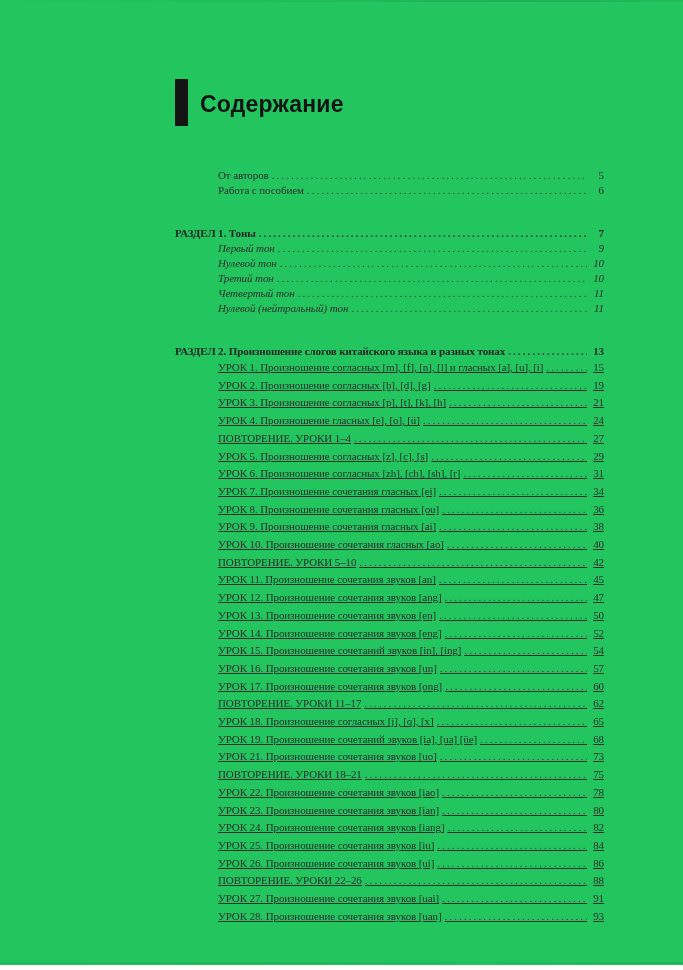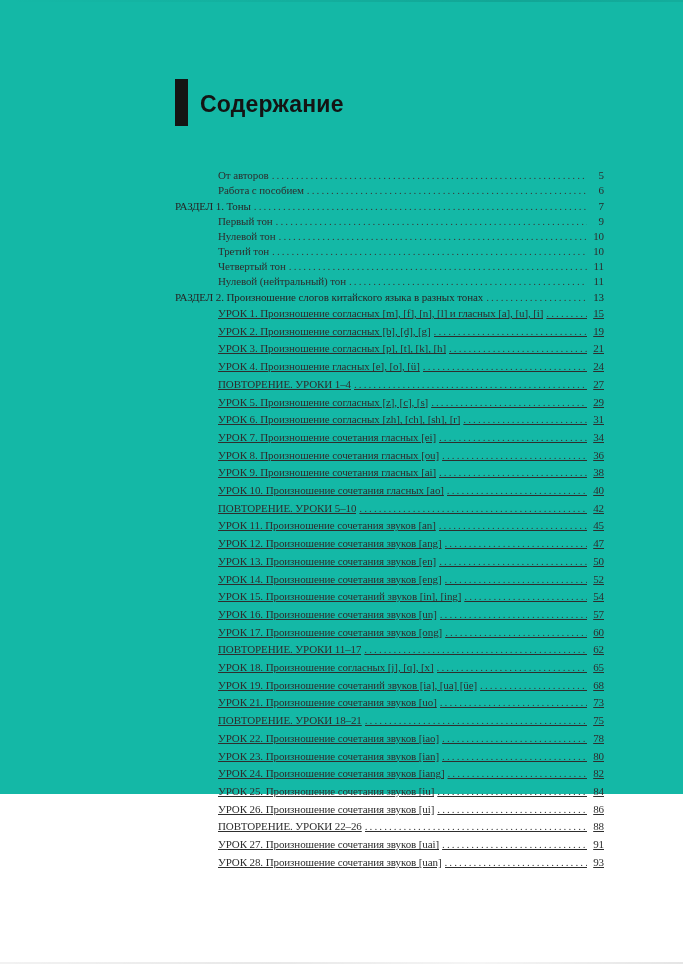--- a/index.html
+++ b/index.html
@@ -6,22 +6,22 @@
     margin: 0;
     padding: 0;
     width: 683px;
     height: 970px;
     background: #ffffff;
     overflow: hidden;
   }
   .page {
     position: relative;
     width: 683px;
-    height: 794px;
-    background: #14b8a6;
+    height: 965px;
+    background: #22c55e;
     font-family: "Liberation Serif", serif;
     color: #2e2e2e;
   }
   
   .scan-edge-top {
     position: absolute; top: 0; left: 0; width: 683px; height: 2px;
     background: linear-gradient(90deg, rgba(0,0,0,0) 0%, rgba(0,0,0,0.05) 45%, rgba(0,0,0,0.10) 75%, rgba(0,0,0,0.06) 100%);
   }
   .scan-edge-bottom {
     position: absolute; top: 962px; left: 0; width: 683px; height: 2px;
@@ -61,25 +61,25 @@
   }
   .row {
     display: flex;
     align-items: baseline;
     font-size: 11px;
     line-height: 15px;
     letter-spacing: -0.1px;
     color: #2e2e2e;
   }
   .row.plain  { padding-left: 43px; }
-  .row.tone   { padding-left: 43px; }
+  .row.tone   { padding-left: 43px; font-style: italic; }
   .row.lesson { padding-left: 43px; line-height: 17.7px; text-decoration: underline; }
   .row.section {
-    font-weight: 400;
-    margin-top: 1px;
+    font-weight: 700;
+    margin-top: 28px;
     color: #262626;
   }
   .label {
     flex: 0 1 auto;
     min-width: 0;
     white-space: nowrap;
     overflow: hidden;
   }
   .leader {
     flex: 1 1 8px;

